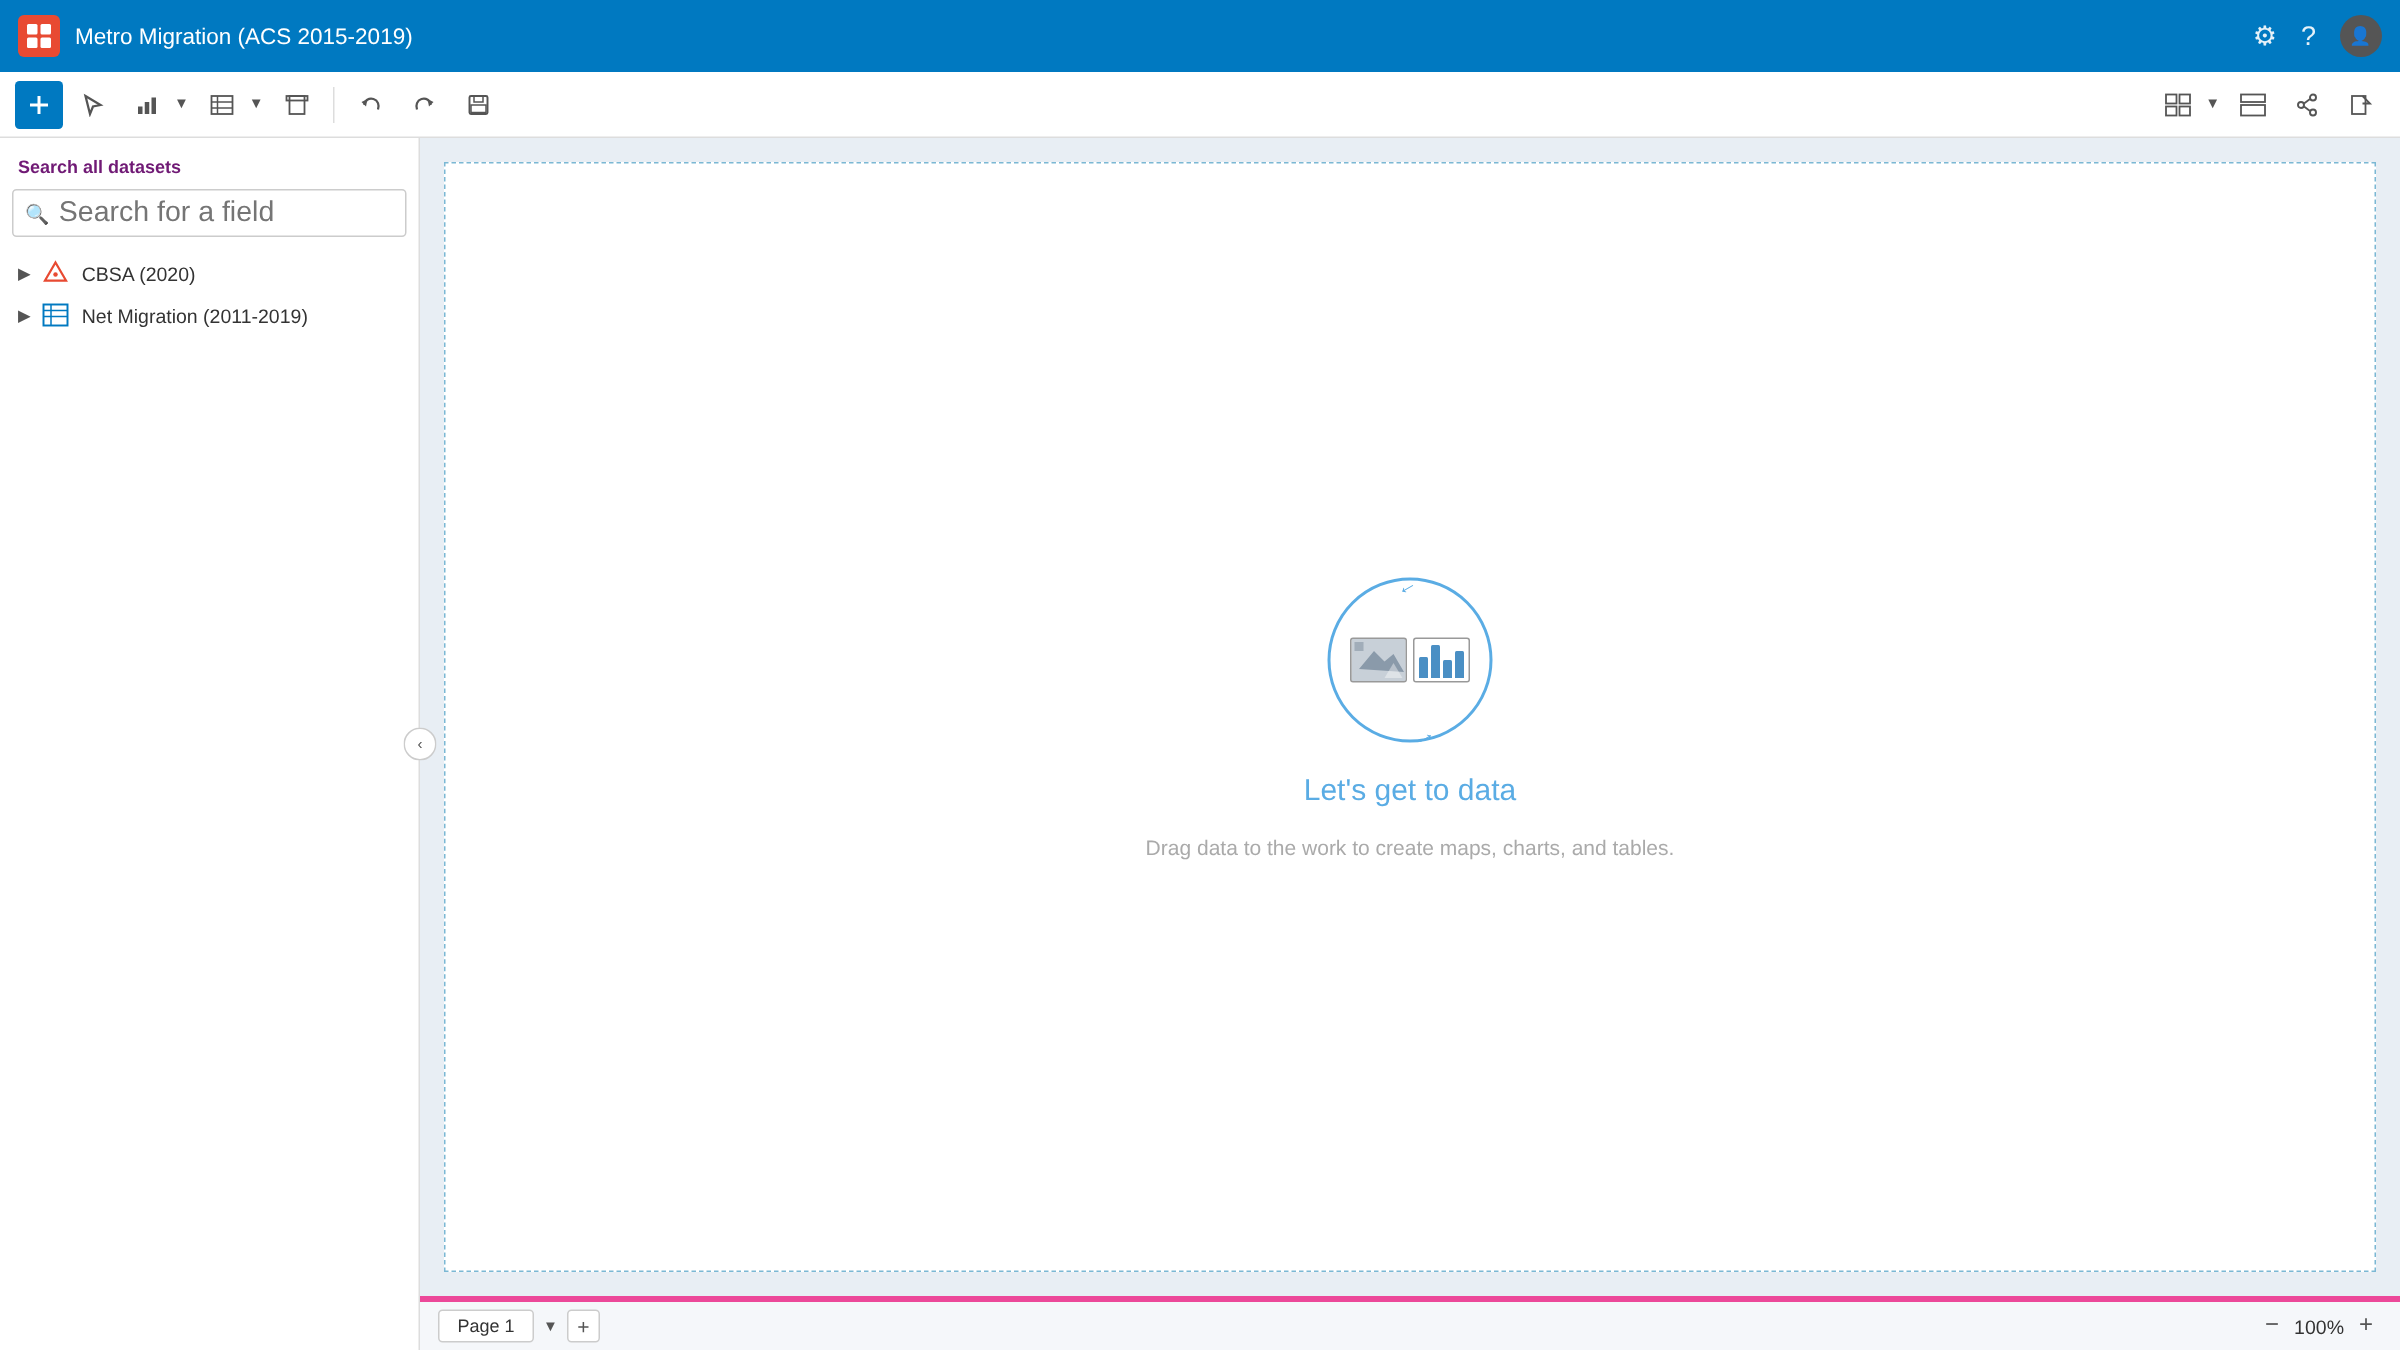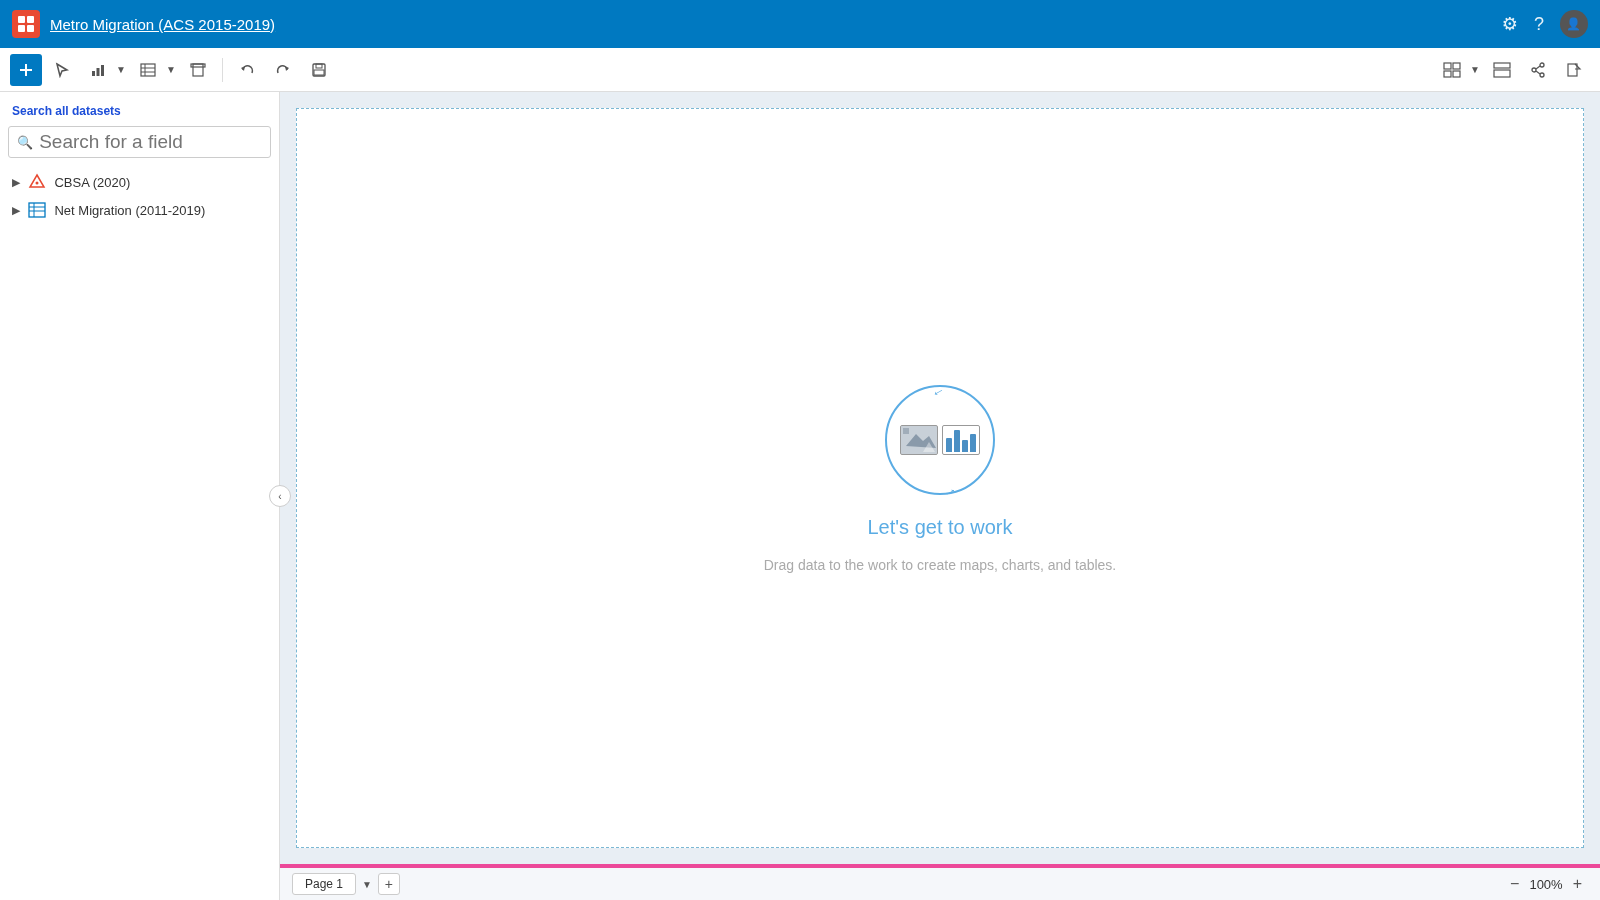--- a/index.html
+++ b/index.html
@@ -19,21 +19,20 @@
       width: 28px; height: 28px;
       background: #e84a32;
       border-radius: 4px;
       display: flex; align-items: center; justify-content: center;
       font-weight: bold; color: white; font-size: 14px;
       flex-shrink: 0;
     }
     #app-title {
       font-size: 15px; color: white; flex: 1;
       font-weight: 400;
-      text-decoration: underline;
     }
     #topbar-right {
       display: flex; align-items: center; gap: 16px;
     }
     .topbar-icon {
       color: white; font-size: 18px; cursor: pointer; opacity: 0.9;
     }
     .topbar-avatar {
       width: 28px; height: 28px; border-radius: 50%;
       background: #555; display: flex; align-items: center; justify-content: center;
@@ -85,21 +84,21 @@
       flex-direction: column;
       flex-shrink: 0;
       position: relative;
     }
     #sidebar-content {
       padding: 12px 8px;
       flex: 1;
       overflow-y: auto;
     }
     #search-all-datasets {
-      font-size: 12px; color: #1d4ed8; margin-bottom: 8px; padding: 0 4px;
+      font-size: 12px; color: #701a75; margin-bottom: 8px; padding: 0 4px;
       font-weight: 600;
     }
     #search-field {
       display: flex; align-items: center;
       border: 1px solid #ccc; border-radius: 3px;
       padding: 4px 8px; margin-bottom: 10px;
       background: white;
     }
     #search-icon { color: #999; font-size: 13px; margin-right: 6px; }
     #search-input {
@@ -411,21 +410,21 @@
             </div>
 
             <div class="mini-chart-icon">
               <div class="bar" style="height:60%;"></div>
               <div class="bar" style="height:90%;"></div>
               <div class="bar" style="height:50%;"></div>
               <div class="bar" style="height:75%;"></div>
             </div>
           </div>
         </div>
-        <div id="empty-title">Let's get to work</div>
+        <div id="empty-title">Let's get to data</div>
         <div id="empty-subtitle">Drag data to the work to create
 maps, charts, and tables.</div>
       </div>
     </div>
 
     <div id="bottom-bar">
       <button class="page-btn">Page 1</button>
       <span class="page-arrow">▼</span>
       <div class="page-add">+</div>
       <div class="bottom-spacer"></div>

